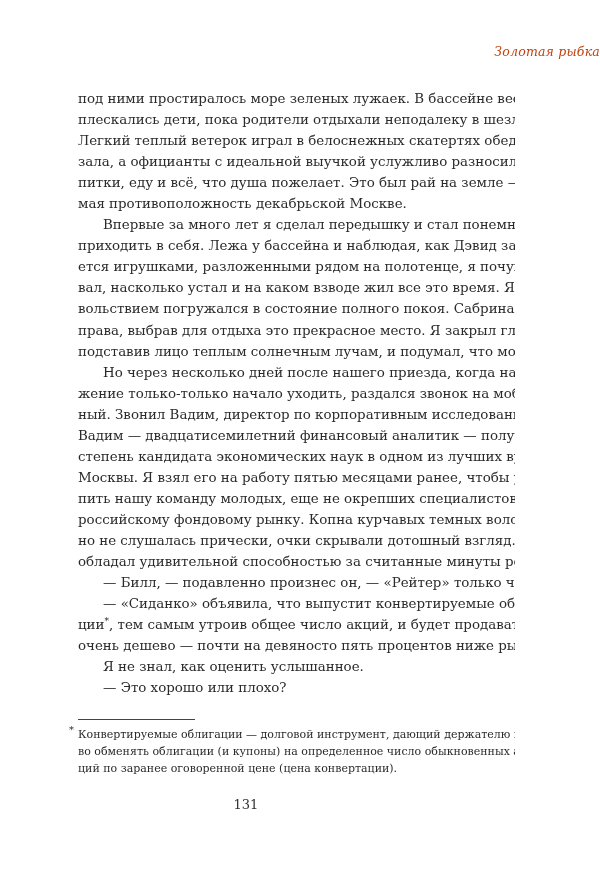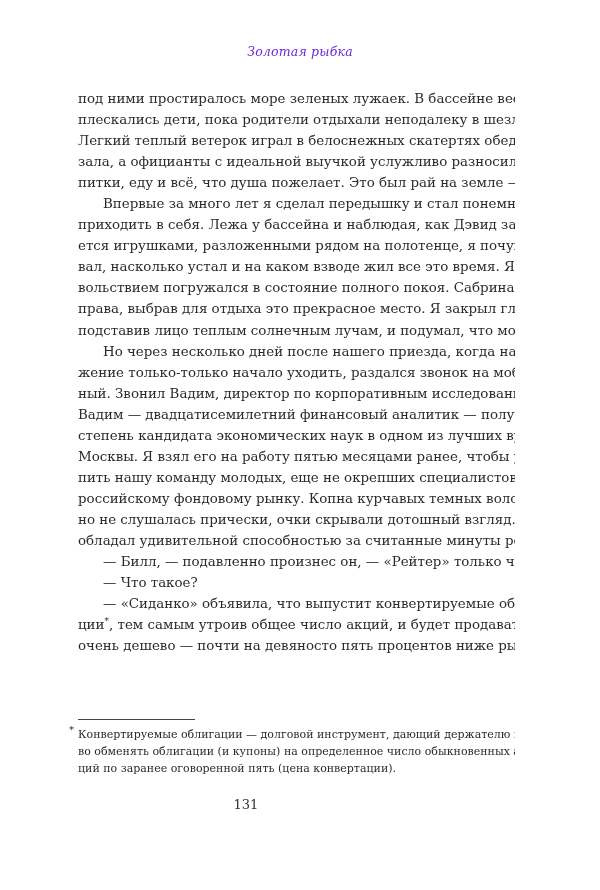--- a/index.html
+++ b/index.html
@@ -1,19 +1,19 @@
 <!DOCTYPE html>
 <html><head>
   <meta charset="utf-8">
   <style>
     html, body { margin: 0; padding: 0; background: #ffffff; }
     body { width: 600px; height: 890px; position: relative; overflow: hidden;
            font-family: "DejaVu Serif", "Liberation Serif", serif; color: #2a2a2a; }
-    .running-head { position: absolute; top: 44px; left: 0; width: 600px; text-align: center;
-           font-style: italic; font-size: 12.5px; color: #6d28d9; letter-spacing: 0.2px; }
+    .running-head { position: absolute; top: 44px; left: 0; width: 600px; text-align: right;
+           font-style: italic; font-size: 12.5px; color: #c2410c; letter-spacing: 0.2px; }
     .body-text { position: absolute; top: 88px; left: 78px; width: 437px; }
     .line { font-size: 13.4px; line-height: 21.05px; height: 21.05px; white-space: nowrap;
             text-align: justify; text-align-last: justify; overflow: hidden; }
     .line.last { text-align-last: left; }
     .line.indent { padding-left: 25px; }
     .footnote-rule { position: absolute; top: 719px; left: 78px; width: 117px; height: 0;
             border-top: 1px solid #444; }
     .footnotes { position: absolute; top: 726px; left: 78px; width: 437px; }
     .fn-line { font-size: 11px; line-height: 17px; height: 17px; white-space: nowrap;
             text-align: justify; text-align-last: justify; overflow: hidden; }
@@ -29,20 +29,21 @@
 <div class="running-head">Золотая рыбка</div>
 
 <div class="body-text">
 
   <div>
     <div class="line">под ними простиралось море зеленых лужаек. В бассейне весело</div>
     <div class="line">плескались дети, пока родители отдыхали неподалеку в шезлонгах.</div>
     <div class="line">Легкий теплый ветерок играл в белоснежных скатертях обеденного</div>
     <div class="line">зала, а официанты с идеальной выучкой услужливо разносили на-</div>
     <div class="line">питки, еду и всё, что душа пожелает. Это был рай на земле — пря-</div>
+    <div class="line last">мая противоположность декабрьской Москве.</div>
   </div>
 
   <div>
     <div class="line indent">Впервые за много лет я сделал передышку и стал понемногу</div>
     <div class="line">приходить в себя. Лежа у бассейна и наблюдая, как Дэвид забавля-</div>
     <div class="line">ется игрушками, разложенными рядом на полотенце, я почувство-</div>
     <div class="line">вал, насколько устал и на каком взводе жил все это время. Я с удо-</div>
     <div class="line">вольствием погружался в состояние полного покоя. Сабрина была</div>
     <div class="line">права, выбрав для отдыха это прекрасное место. Я закрыл глаза,</div>
     <div class="line">подставив лицо теплым солнечным лучам, и подумал, что могу ле-</div>
@@ -58,37 +59,40 @@
     <div class="line">пить нашу команду молодых, еще не окрепших специалистов по</div>
     <div class="line">российскому фондовому рынку. Копна курчавых темных волос веч-</div>
     <div class="line">но не слушалась прически, очки скрывали дотошный взгляд. Вадим</div>
     <div class="line">обладал удивительной способностью за считанные минуты решать</div>
   </div>
 
   <div>
     <div class="line indent">— Билл, — подавленно произнес он, — «Рейтер» только что пе-</div>
   </div>
 
-  <div>
-    <div class="line indent last">— Что такое?</div>
-  </div>
 
   <div>
     <div class="line indent">— «Сиданко» объявила, что выпустит конвертируемые облига-</div>
     <div class="line">ции<sup>*</sup>, тем самым утроив общее число акций, и будет продавать их</div>
     <div class="line">очень дешево — почти на девяносто пять процентов ниже рыноч-</div>
   </div>
 
+  <div>
+    <div class="line indent last">Я не знал, как оценить услышанное.</div>
+  </div>
 
+  <div>
+    <div class="line indent last">— Это хорошо или плохо?</div>
+  </div>
 </div>
 
 <div class="footnote-rule"></div>
 
 <div class="footnotes">
   <div style="position:relative;">
     <span class="fn-mark">*</span>
     <div class="fn-line">Конвертируемые облигации — долговой инструмент, дающий держателю пра-</div>
     <div class="fn-line">во обменять облигации (и купоны) на определенное число обыкновенных ак-</div>
-    <div class="fn-line last">ций по заранее оговоренной пять (цена конвертации).</div>
+    <div class="fn-line last">ций по заранее оговоренной цене (цена конвертации).</div>
   </div>
 </div>
 
 <div class="folio">131</div>
 
 </body></html>

